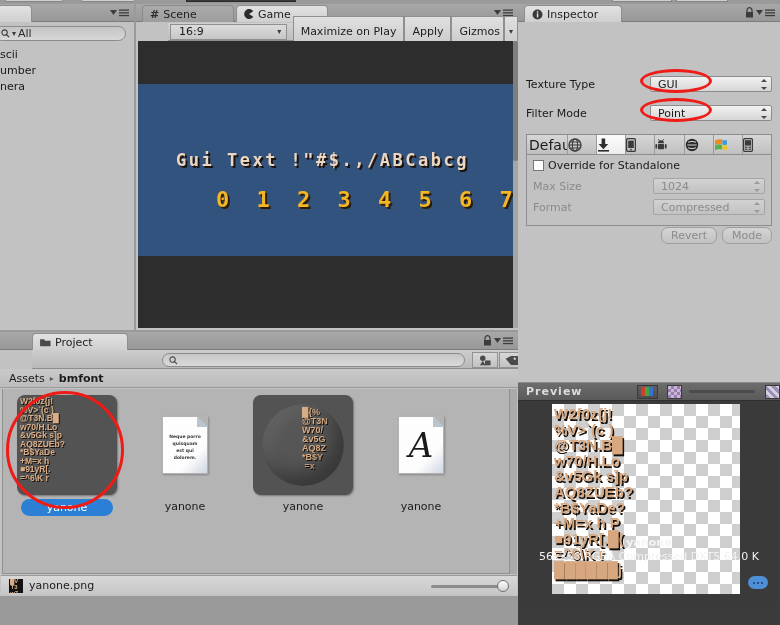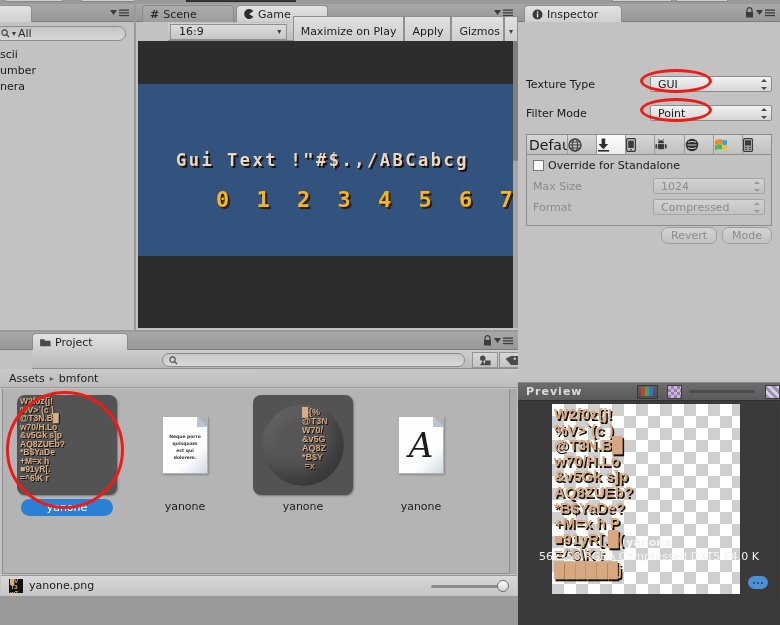--- a/index.html
+++ b/index.html
@@ -397,21 +397,21 @@
       <div class="ptool" style="left:494px;width:24px;">
         <svg width="13" height="13" viewBox="0 0 14 14">
           <polygon points="7,0.6 8.9,5 13.6,5.4 10,8.5 11.1,13.1 7,10.6 2.9,13.1 4,8.5 0.4,5.4 5.1,5" fill="#8d8d8d"></polygon>
         </svg>
       </div>
     </div>
 
     <div id="proj-breadcrumb">
       <span>Assets</span>
       <span style="font-size:8px;color:#5a5a5a;">▸</span>
-      <span style="font-weight:normal;">bmfont</span>
+      <span style="font-weight:bold;">bmfont</span>
     </div>
 
     <div id="proj-grid">
 
       <div class="asset selected">
         <div class="thumb">
           <div class="tex-thumb">
             <div class="glyphs" style="position:absolute;left:3px;top:2px;font-size:8.5px;color:#d9ae86;text-shadow:1px 1px 0 #17100c;">W2f0z{j!
 %V&gt;`(c )
 @T3N.B█

